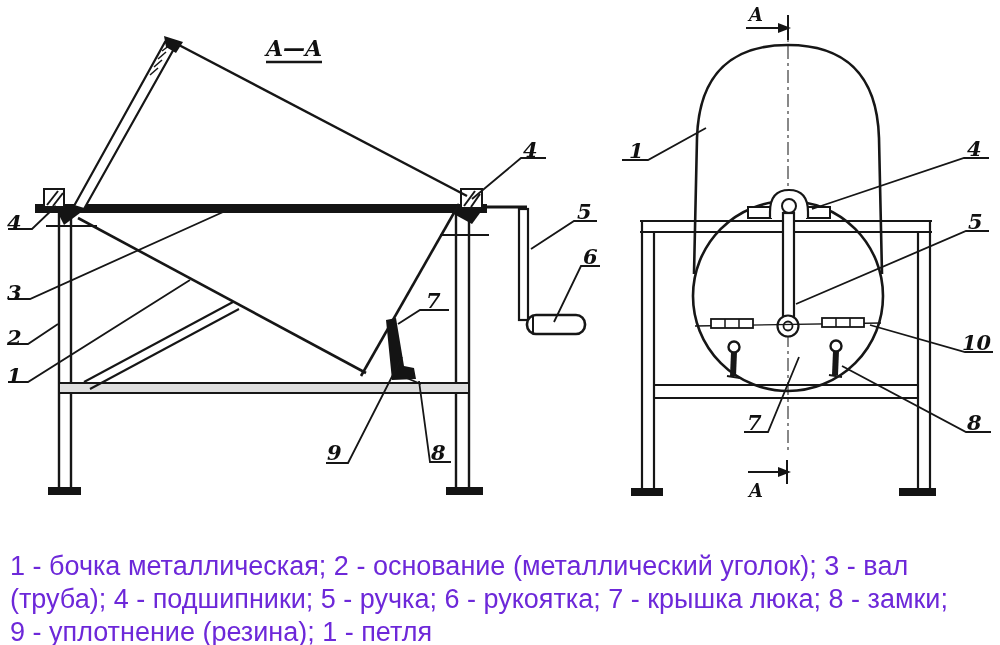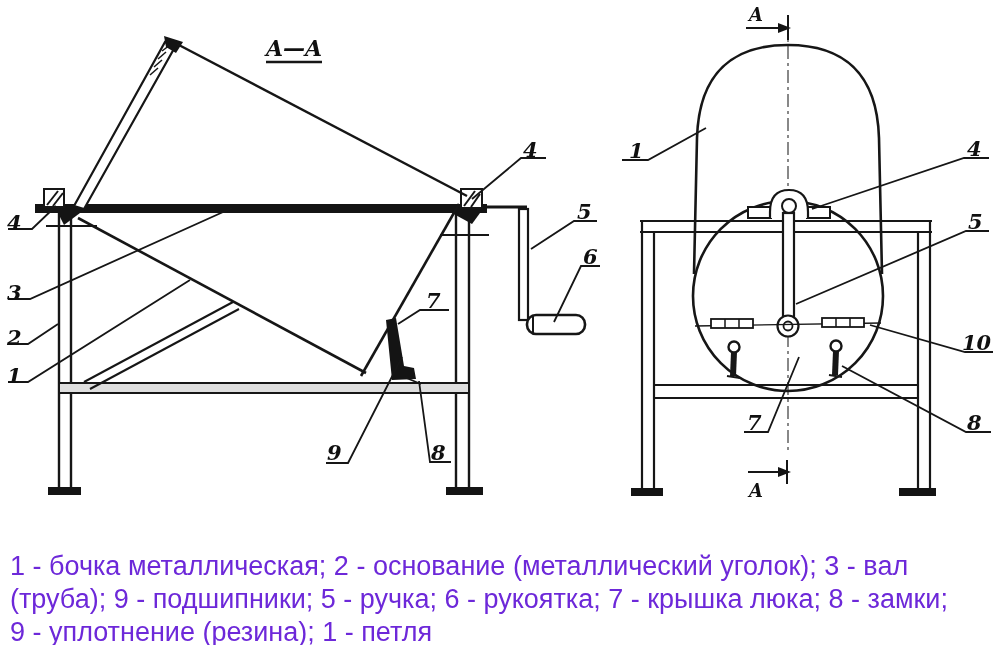--- a/index.html
+++ b/index.html
@@ -197,17 +197,17 @@
       <text class="part-num" x="967" y="156">4</text>
       <text class="part-num" x="968" y="229">5</text>
       <text class="part-num" x="962" y="350">10</text>
       <text class="part-num" x="747" y="430">7</text>
       <text class="part-num" x="967" y="430">8</text>
     </g>
   </svg>
 
   <div class="caption">
     <div>1 - бочка металлическая; 2 - основание (металлический уголок); 3 - вал</div>
-    <div>(труба); 9 - подшипники; 5 - ручка; 6 - рукоятка; 7 - крышка люка; 8 - замки;</div>
+    <div>(труба); 4 - подшипники; 5 - ручка; 6 - рукоятка; 7 - крышка люка; 8 - замки;</div>
     <div>9 - уплотнение (резина); 1 - петля</div>
   </div>
 
 </div>
 
 </body></html>

